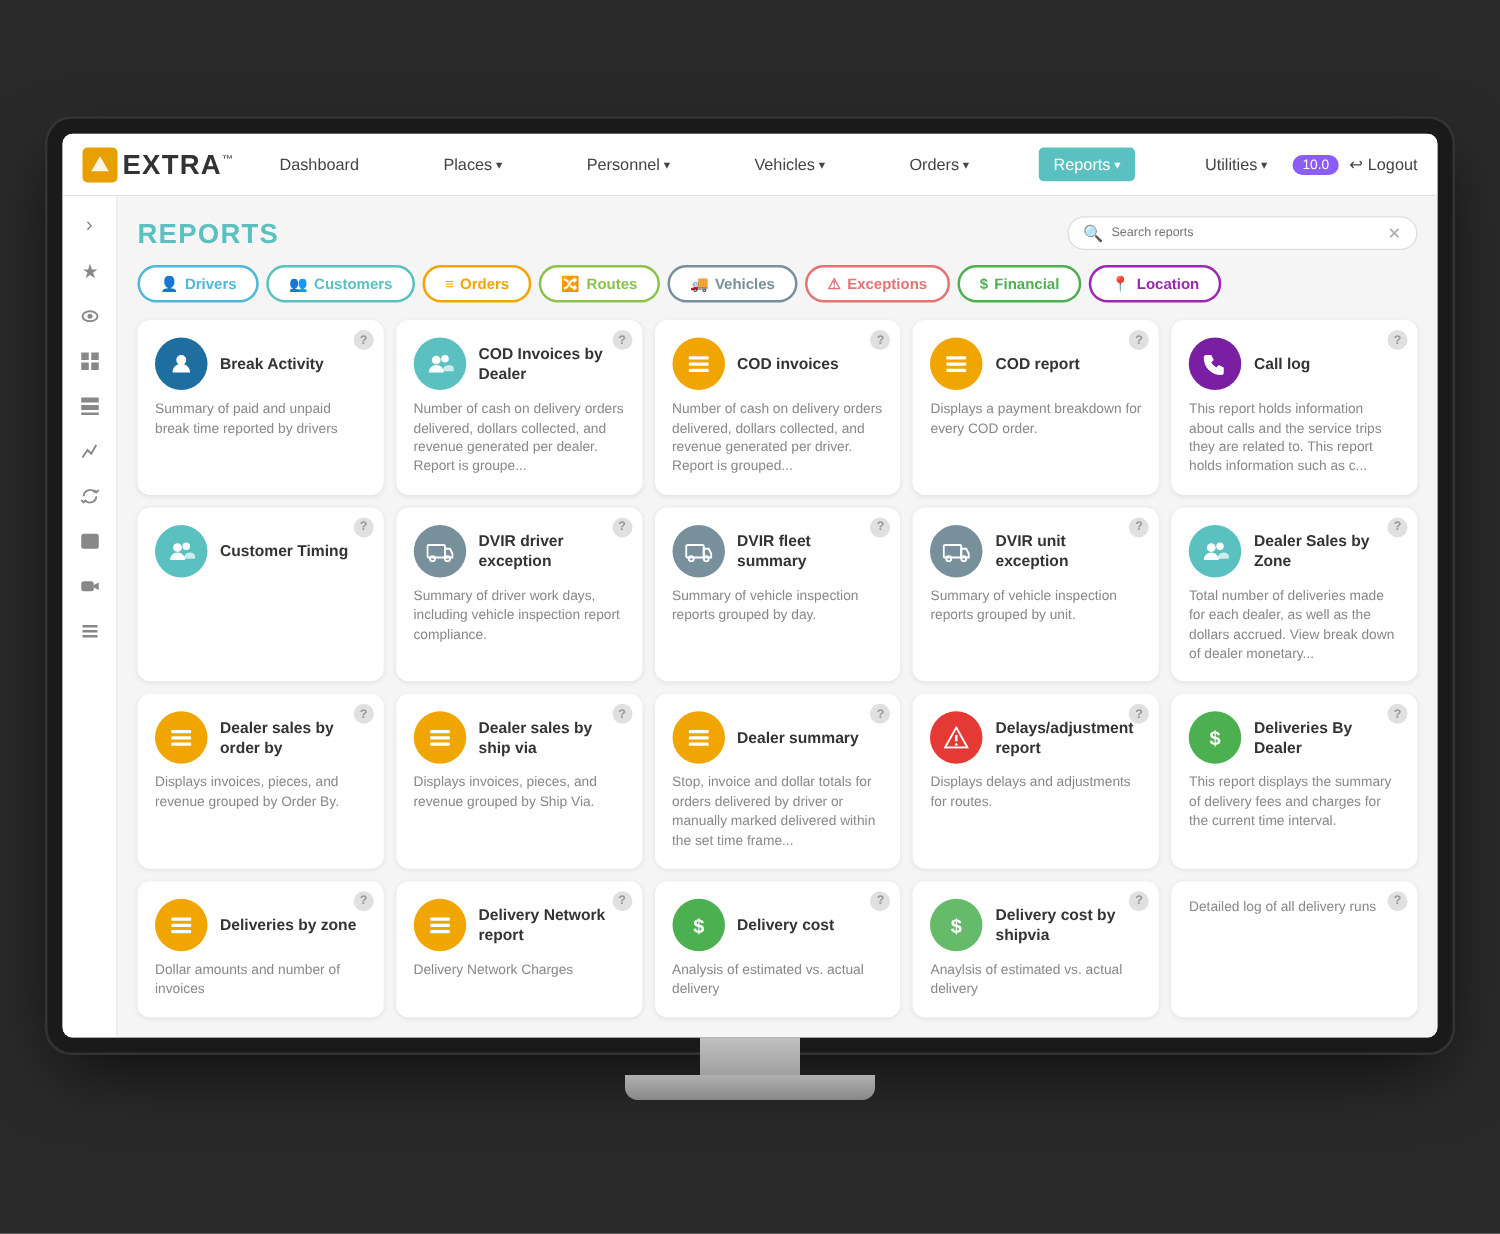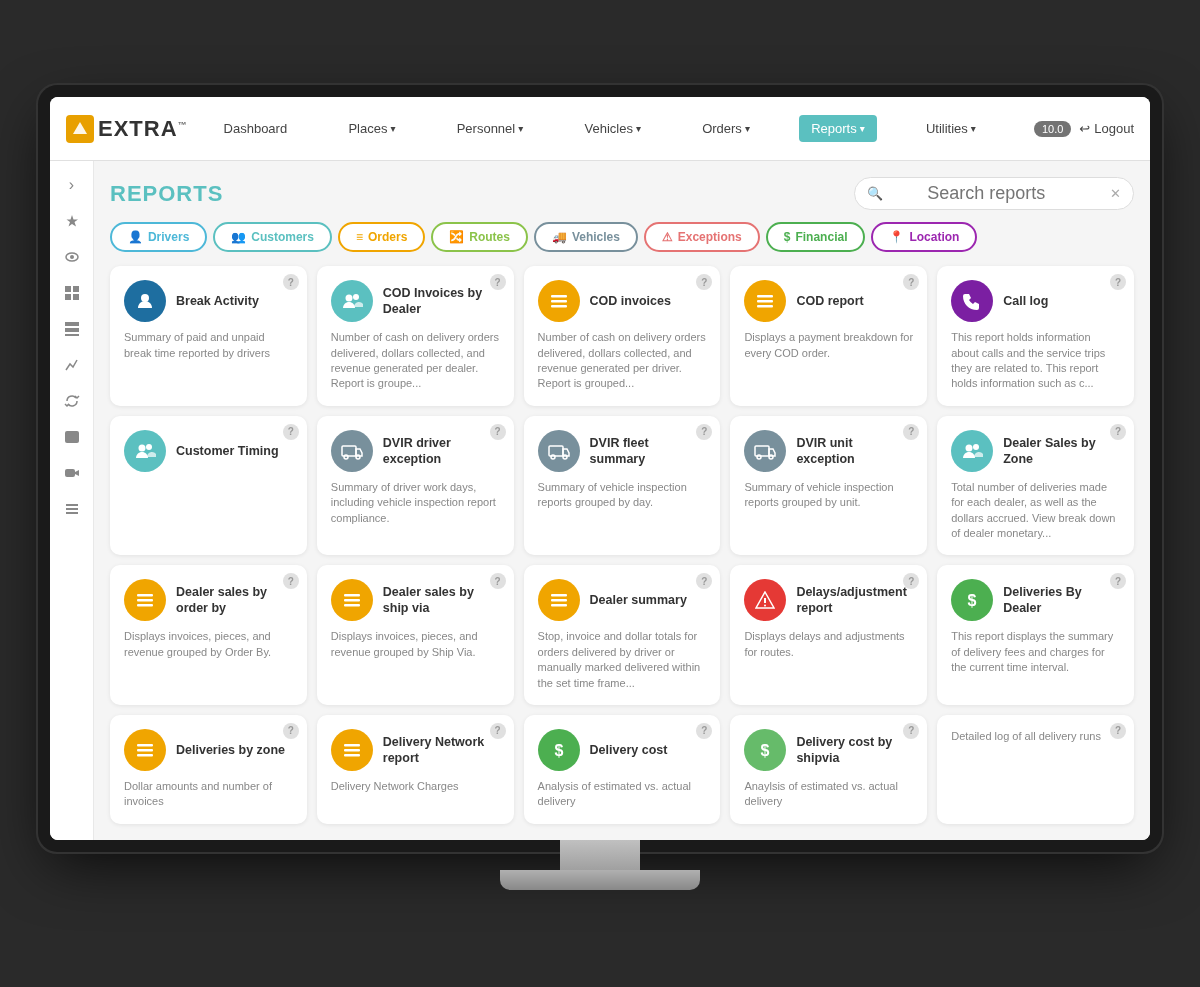--- a/index.html
+++ b/index.html
@@ -25,21 +25,21 @@
       box-shadow: 0 0 0 12px #1a1a1a, 0 0 0 14px #333, 0 20px 60px rgba(0,0,0,0.8);
     }
 
     
     .navbar {
       background: #fff;
       border-bottom: 1px solid #e0e0e0;
       display: flex;
       align-items: center;
       padding: 0 16px;
-      height: 64px;
+      height: 50px;
       gap: 8px;
     }
 
     .logo {
       display: flex;
       align-items: center;
       margin-right: 16px;
     }
 
     .logo-icon {
@@ -94,26 +94,25 @@
 
     .nav-item .arrow { font-size: 10px; }
 
     .nav-right {
       display: flex;
       align-items: center;
       gap: 8px;
     }
 
     .version-badge {
-      background: #737373;
+      background: #8b5cf6;
       color: #fff;
       font-size: 11px;
       padding: 2px 8px;
       border-radius: 10px;
-      margin-left: 38px;
     }
 
     .logout-btn {
       font-size: 13px;
       color: #444;
       cursor: pointer;
       display: flex;
       align-items: center;
       gap: 4px;
     }
@@ -177,25 +176,24 @@
       border: 1px solid #ddd;
       border-radius: 20px;
       padding: 5px 12px;
       gap: 6px;
       width: 280px;
     }
 
     .search-box input {
       border: none;
       outline: none;
-      font-size: 18px;
+      font-size: 10px;
       color: #c2410c;
       width: 100%;
       background: transparent;
-      margin-left: 38px;
     }
 
     .search-icon { color: #aaa; font-size: 13px; }
     .clear-icon { color: #aaa; font-size: 13px; cursor: pointer; }
 
     
     .filter-tabs {
       display: flex;
       gap: 6px;
       margin-bottom: 14px;

